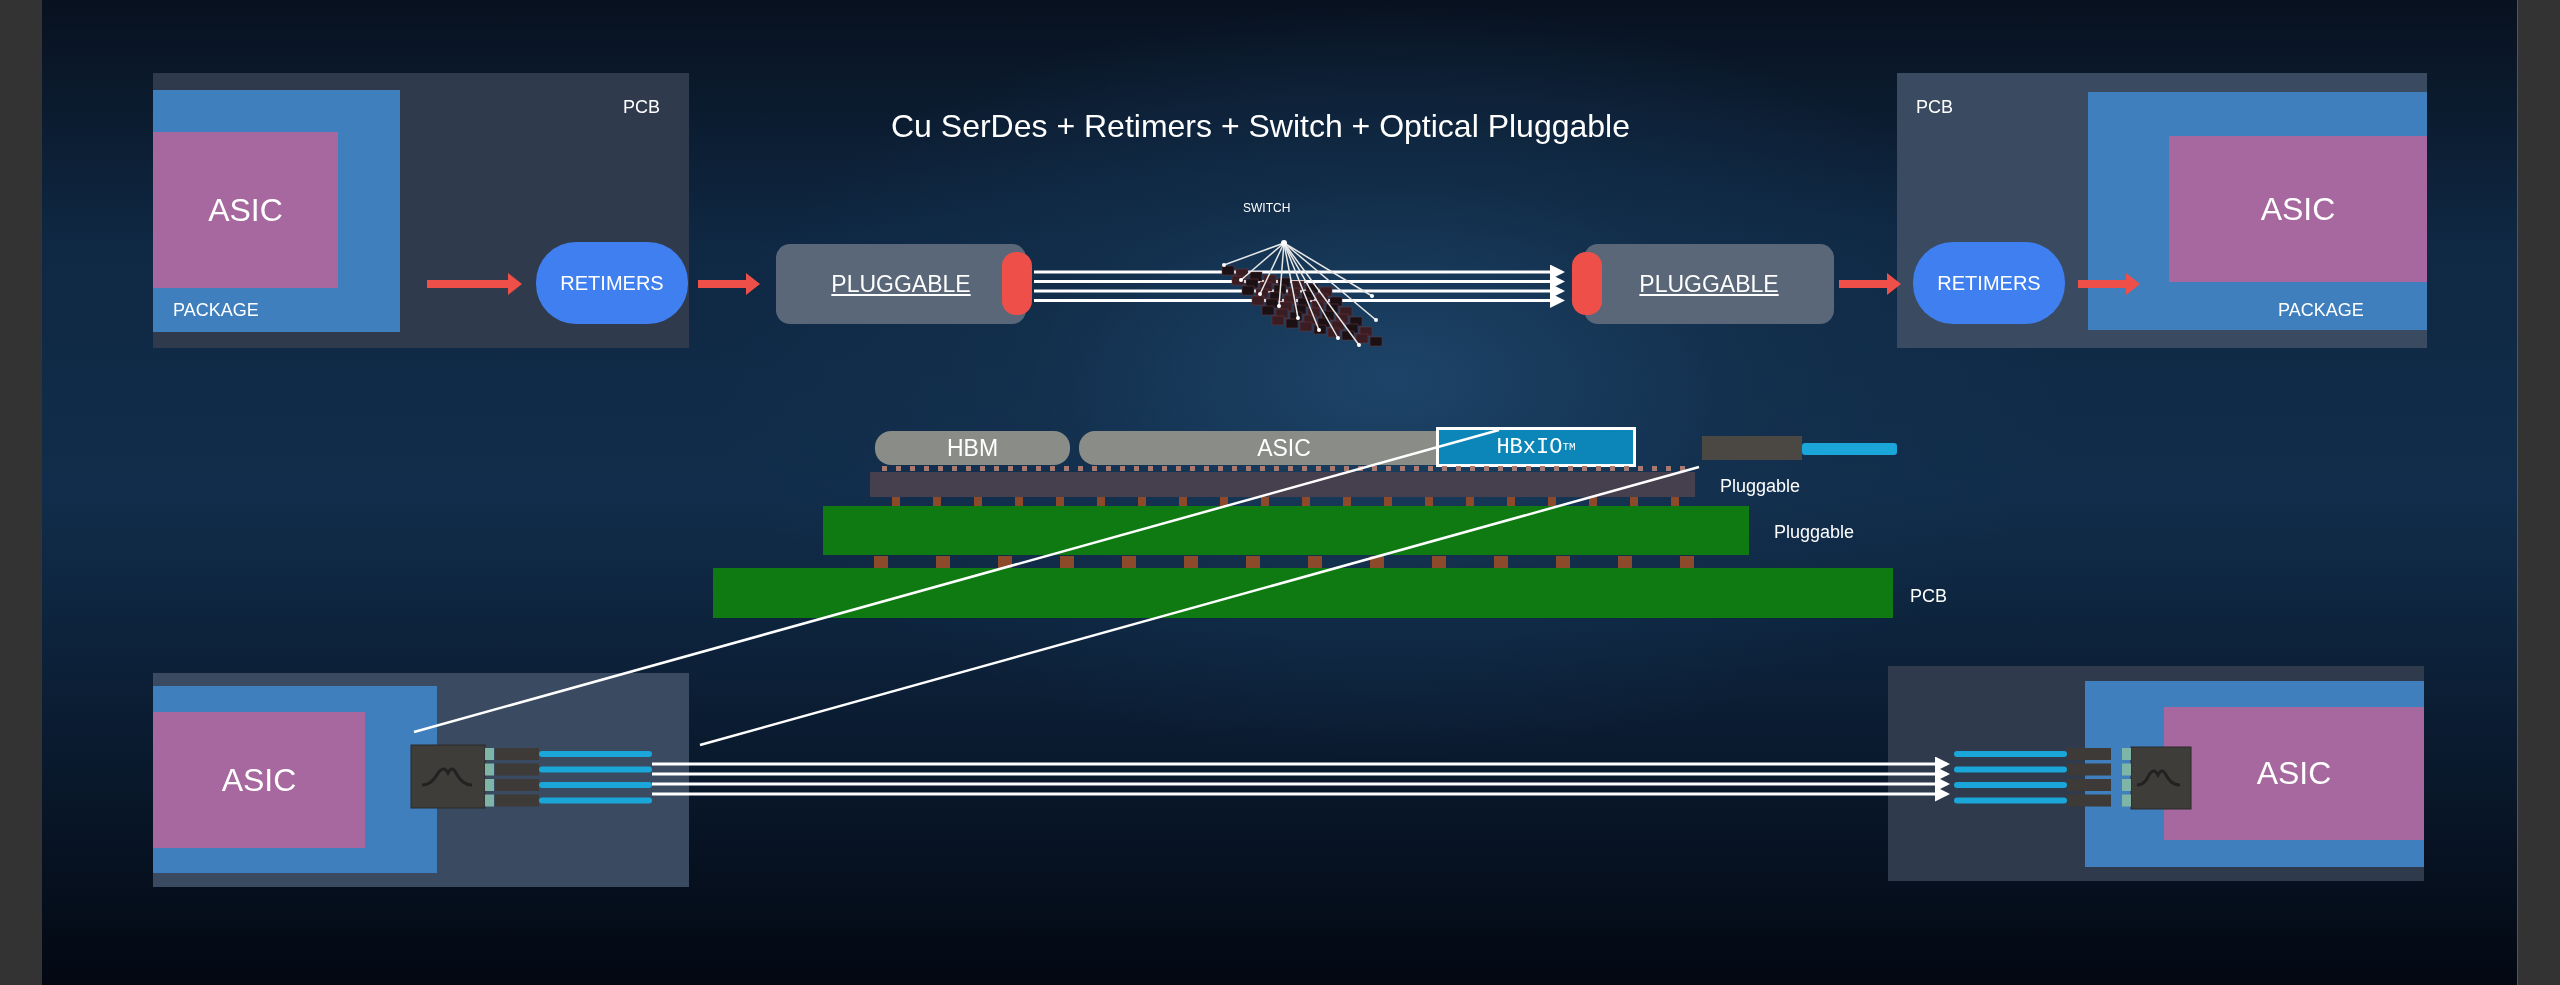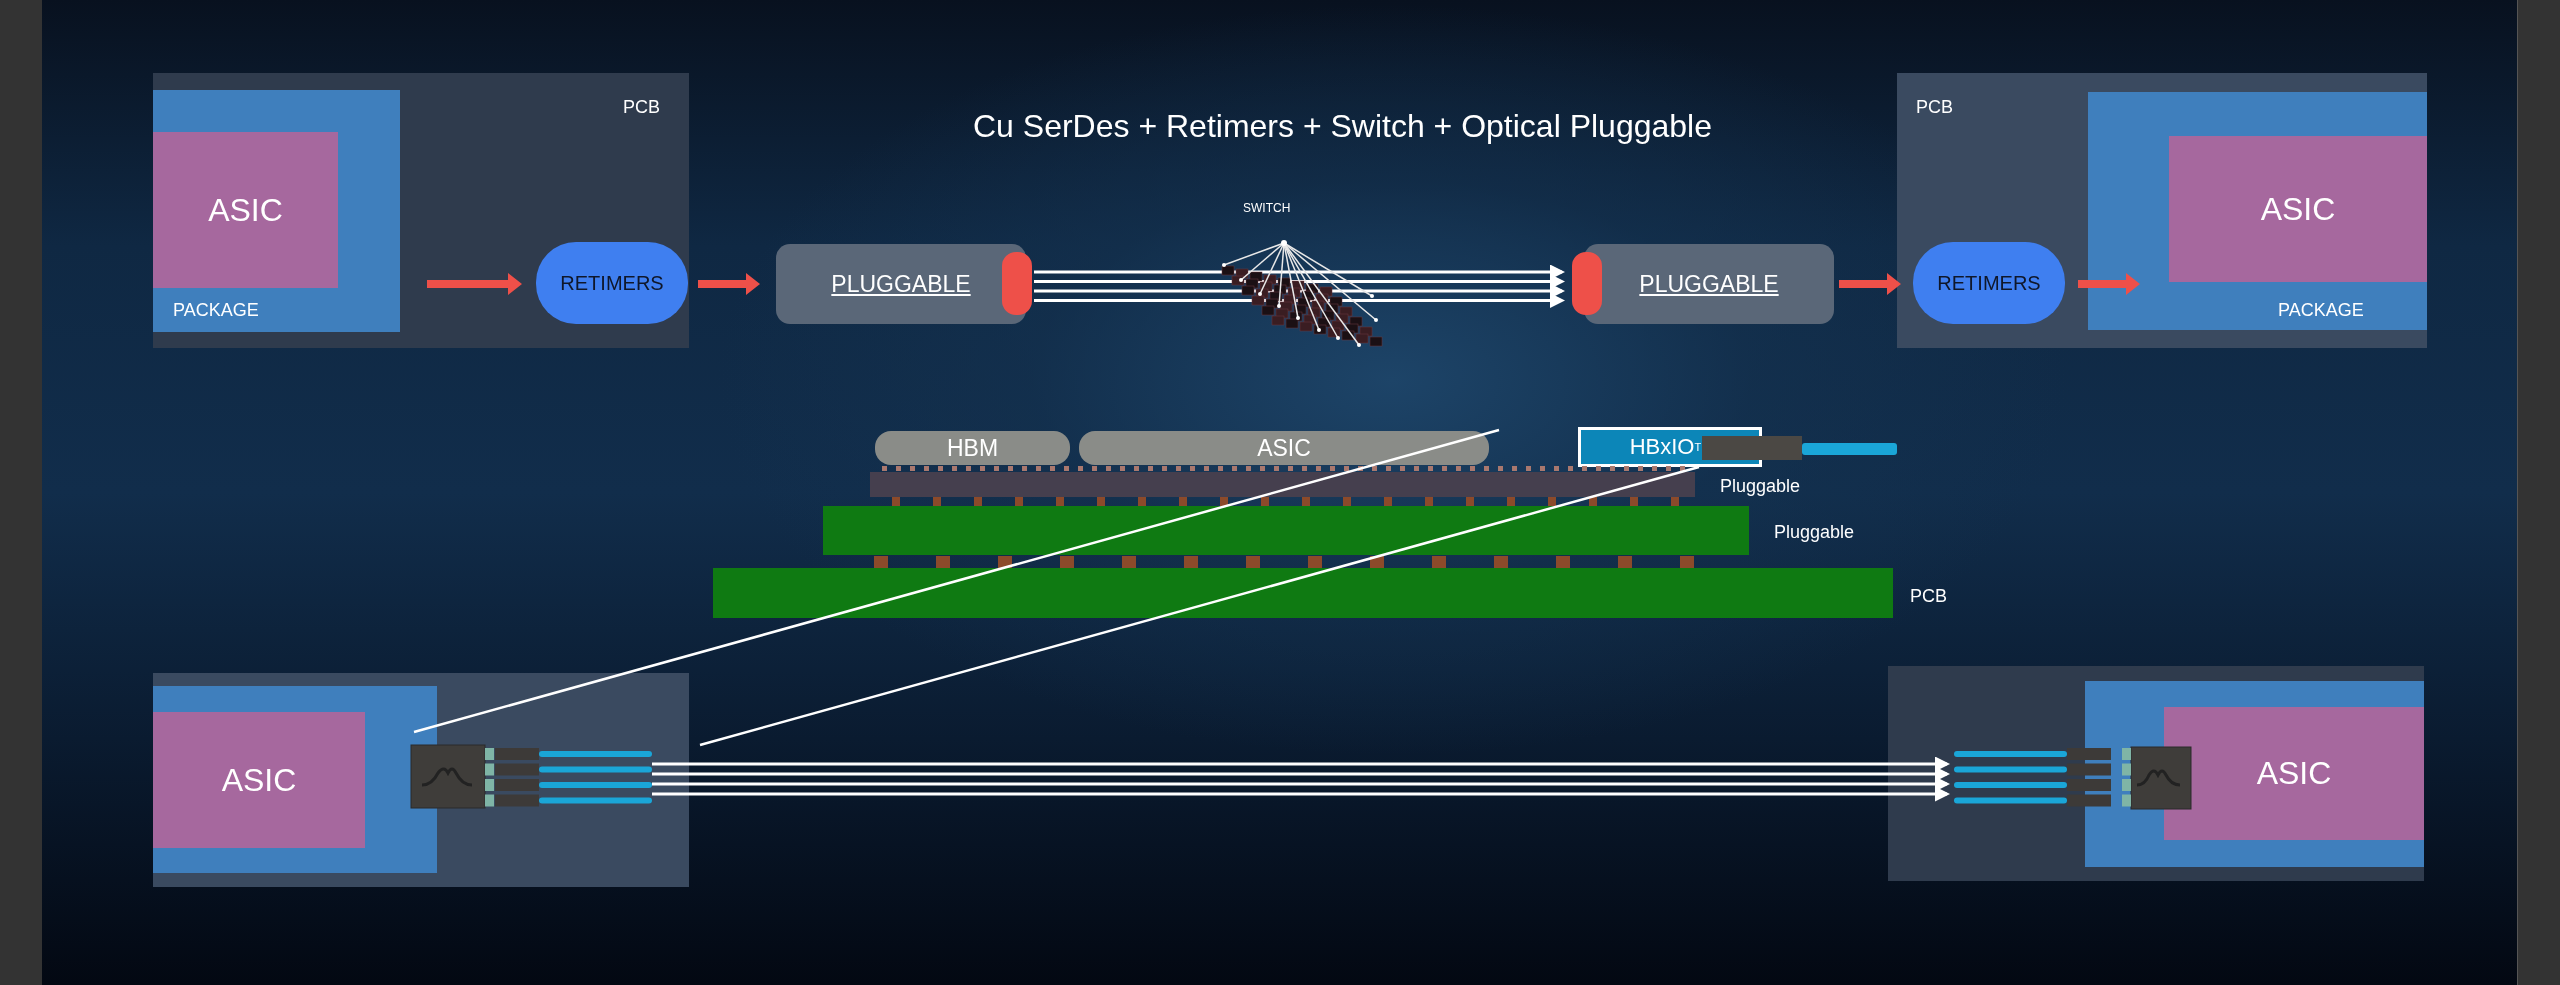--- a/index.html
+++ b/index.html
@@ -8,38 +8,38 @@
   .side-right { position:absolute; left:2517px; top:0; width:43px; height:985px; background:#333333; border-left:1px solid #555; }
   .slide { position:absolute; left:42px; top:0; width:2475px; height:985px; overflow:hidden;
     background: radial-gradient(ellipse 900px 500px at 1350px 380px, #1d4468 0%, rgba(20,50,80,0.6) 40%, rgba(5,15,30,0) 75%),
                 linear-gradient(180deg, #08111f 0%, #0f2843 25%, #112d4b 50%, #0a1b30 75%, #030812 100%); }
   .abs { position:absolute; }
   .txt { color:#ffffff; white-space:nowrap; }
   .pcb-box { background:#2f3b4d; }
   .pcb-box.light { background:#3a4a60; }
   .pkg { background:#3f7fbd; }
   .asic { background:#a6689e; display:flex; align-items:center; justify-content:center; color:#fff; font-size:32px; }
-  .retimer { background:#3f7ff0; border-radius:40px; display:flex; align-items:center; justify-content:center; color:#0f172a; font-size:20px; }
+  .retimer { background:#3f7ff0; border-radius:40px; display:flex; align-items:center; justify-content:center; color:#ffffff; font-size:20px; }
   .plug { background:#5a6778; border-radius:14px; display:flex; align-items:center; justify-content:center; color:#fff; font-size:23px;text-decoration:underline; }
   .plug-tip { background:#ee5049; border-radius:14px; }
   .label { color:#fff; font-size:18px; }
   .title { font-size:32px; color:#fff; }
   .chip { background:#8a8c88; display:flex; align-items:center; justify-content:center; color:#fff; font-size:23px;border-radius:16px; }
   .green { background:#0f7a12; }
   .hbxio { background:#0c86b8; border:3px solid #fff; display:flex; align-items:center; justify-content:center; color:#fff; font-size:22px; box-sizing:border-box; }
 </style>
 </head>
 <body>
 
 <div class="side-left"></div>
 <div class="side-right"></div>
 
 <div class="slide">
 
-  <div class="abs txt title" style="left:931px; top:108px;">Cu SerDes + Retimers + Switch + Optical Pluggable</div>
+  <div class="abs txt title" style="left:849px; top:108px;">Cu SerDes + Retimers + Switch + Optical Pluggable</div>
 
   <div class="abs pcb-box" style="left:111px; top:73px; width:536px; height:275px;"></div>
   <div class="abs txt label" style="left:581px; top:97px;">PCB</div>
   <div class="abs pkg" style="left:111px; top:90px; width:247px; height:242px;"></div>
   <div class="abs txt label" style="left:131px; top:300px;">PACKAGE</div>
   <div class="abs asic" style="left:111px; top:132px; width:185px; height:156px;">ASIC</div>
   <div class="abs retimer" style="left:494px; top:242px; width:152px; height:82px;">RETIMERS</div>
 
   <div class="abs pcb-box light" style="left:1855px; top:73px; width:530px; height:275px;"></div>
   <div class="abs txt label" style="left:1874px; top:97px;">PCB</div>
@@ -56,21 +56,21 @@
   <div class="abs txt" style="left:1201px; top:201px; font-size:12px;">SWITCH</div>
 
   <div class="abs green" style="left:671px; top:568px; width:1180px; height:50px;"></div>
   <div class="abs txt label" style="left:1868px; top:586px;">PCB</div>
   <div class="abs green" style="left:781px; top:506px; width:926px; height:49px;"></div>
   <div class="abs txt label" style="left:1732px; top:522px;">Pluggable</div>
   <div class="abs" style="left:828px; top:472px; width:825px; height:25px; background:#453f4e;"></div>
   <div class="abs txt label" style="left:1678px; top:476px;">Pluggable</div>
   <div class="abs chip" style="left:833px; top:431px; width:195px; height:34px;">HBM</div>
   <div class="abs chip" style="left:1037px; top:431px; width:410px; height:34px;">ASIC</div>
-  <div class="abs hbxio" style="left:1536px; top:427px; width:184px; height:40px;">
+  <div class="abs hbxio" style="left:1394px; top:427px; width:200px; height:40px;font-family:Liberation Mono, monospace;">
     <span>HBxIO</span>
       <sup style="font-size:11px;">TM</sup>
   </div>
   <div class="abs" style="left:1660px; top:436px; width:100px; height:24px; background:#4b4844;"></div>
   <div class="abs" style="left:1760px; top:443px; width:95px; height:12px; background:#1aa6d8; border-radius:3px;"></div>
 
   <div class="abs pcb-box light" style="left:111px; top:673px; width:536px; height:214px;"></div>
   <div class="abs pkg" style="left:111px; top:686px; width:284px; height:187px;"></div>
   <div class="abs asic" style="left:111px; top:712px; width:212px; height:136px;">ASIC</div>
 

